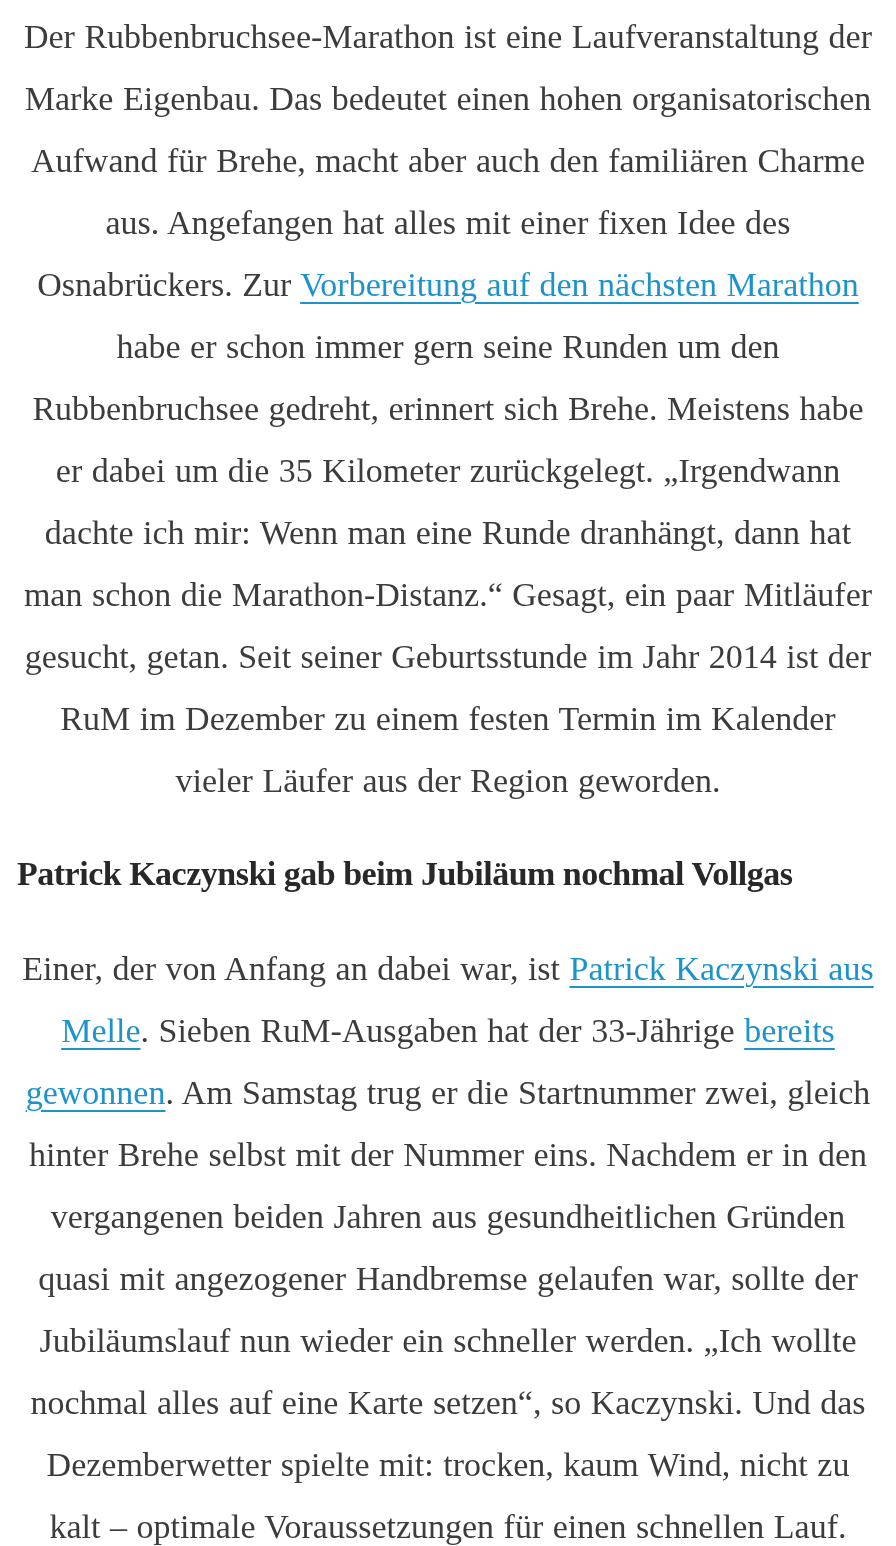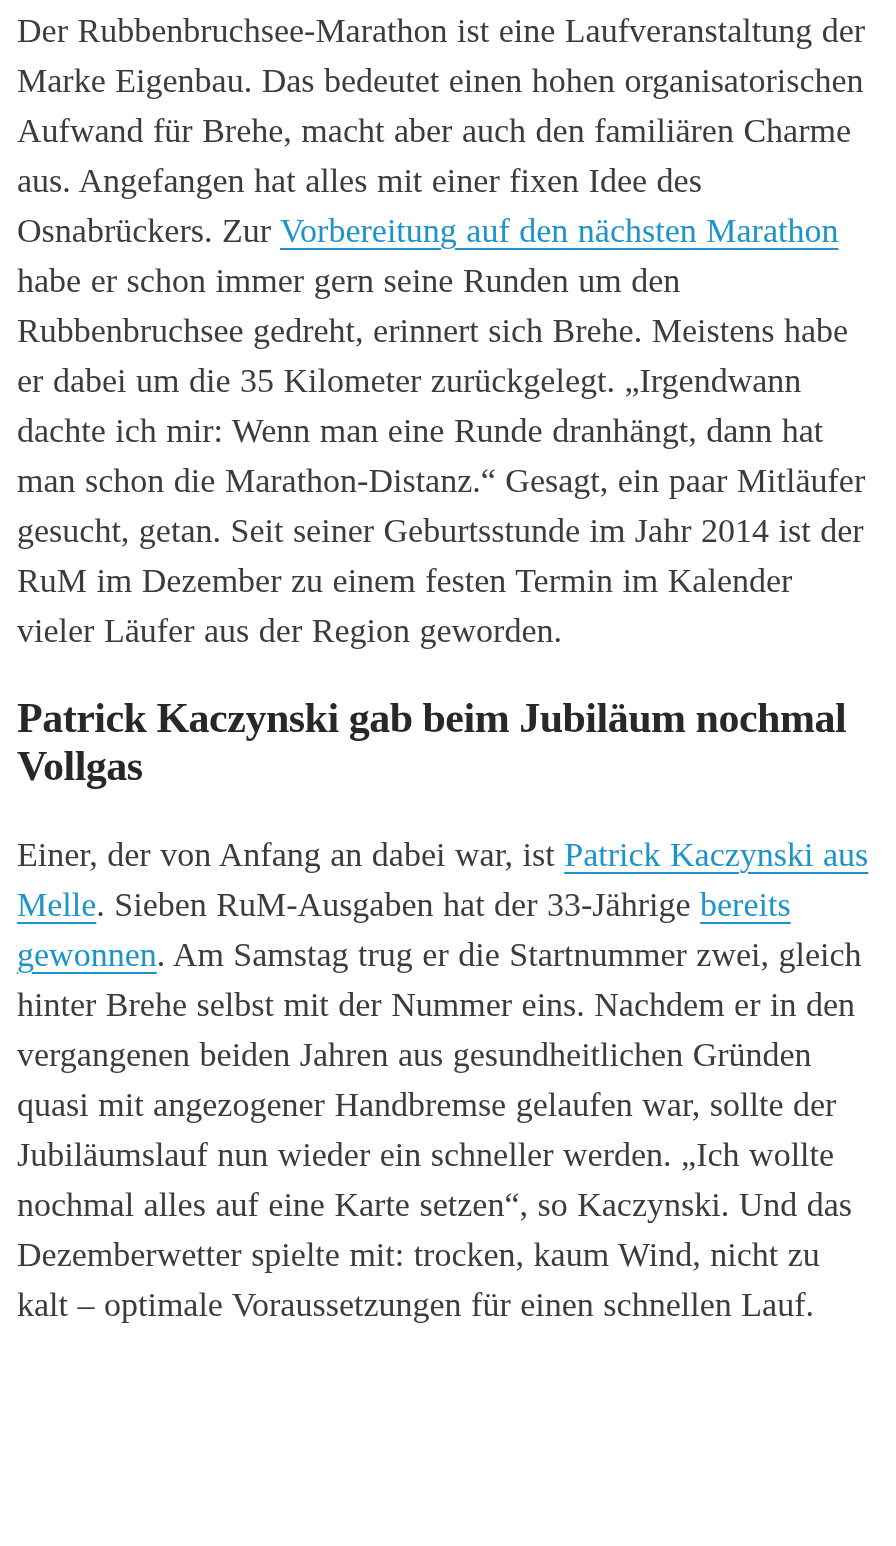--- a/index.html
+++ b/index.html
@@ -17,28 +17,28 @@
   body {
     width: 896px;
     min-height: 1546px;
     padding: 6px 17px 0 17px;
     font-family: "Liberation Serif", "DejaVu Serif", serif;
   }
   article { display: block; }
   p.article-paragraph {
     margin: 0 0 38px 0;
     font-size: 34px;
-    line-height: 50px;
+    line-height: 62px;
     color: var(--body-text);
-    text-align: left;
+    text-align: center;
     word-spacing: 1px;
   }
   h2.section-heading {
     margin: 10px 0 40px 0;
-    font-size: 42px;
+    font-size: 34px;
     line-height: 48px;
     font-weight: 700;
     color: var(--heading-text);
     letter-spacing: -0.5px;
   }
   a.inline-link {
     color: var(--link);
     text-decoration: underline;
     text-decoration-color: var(--link);
     text-decoration-thickness: 2px;

